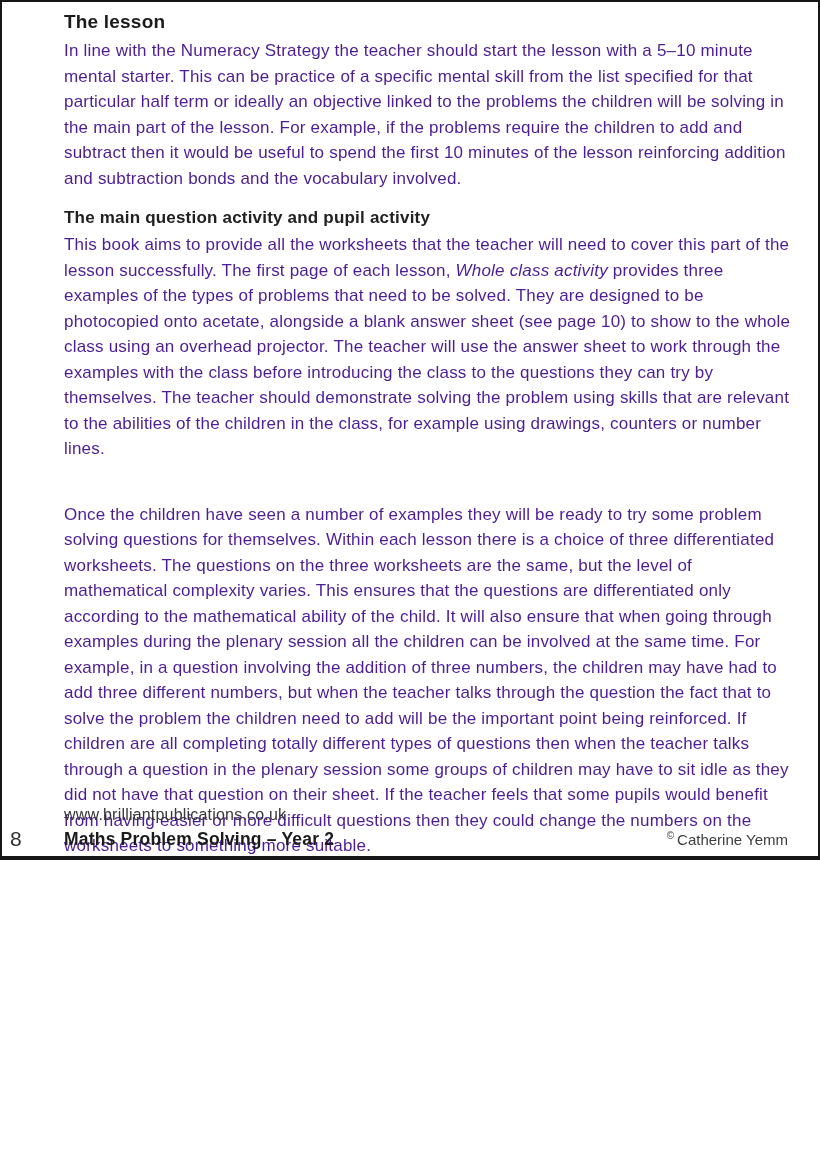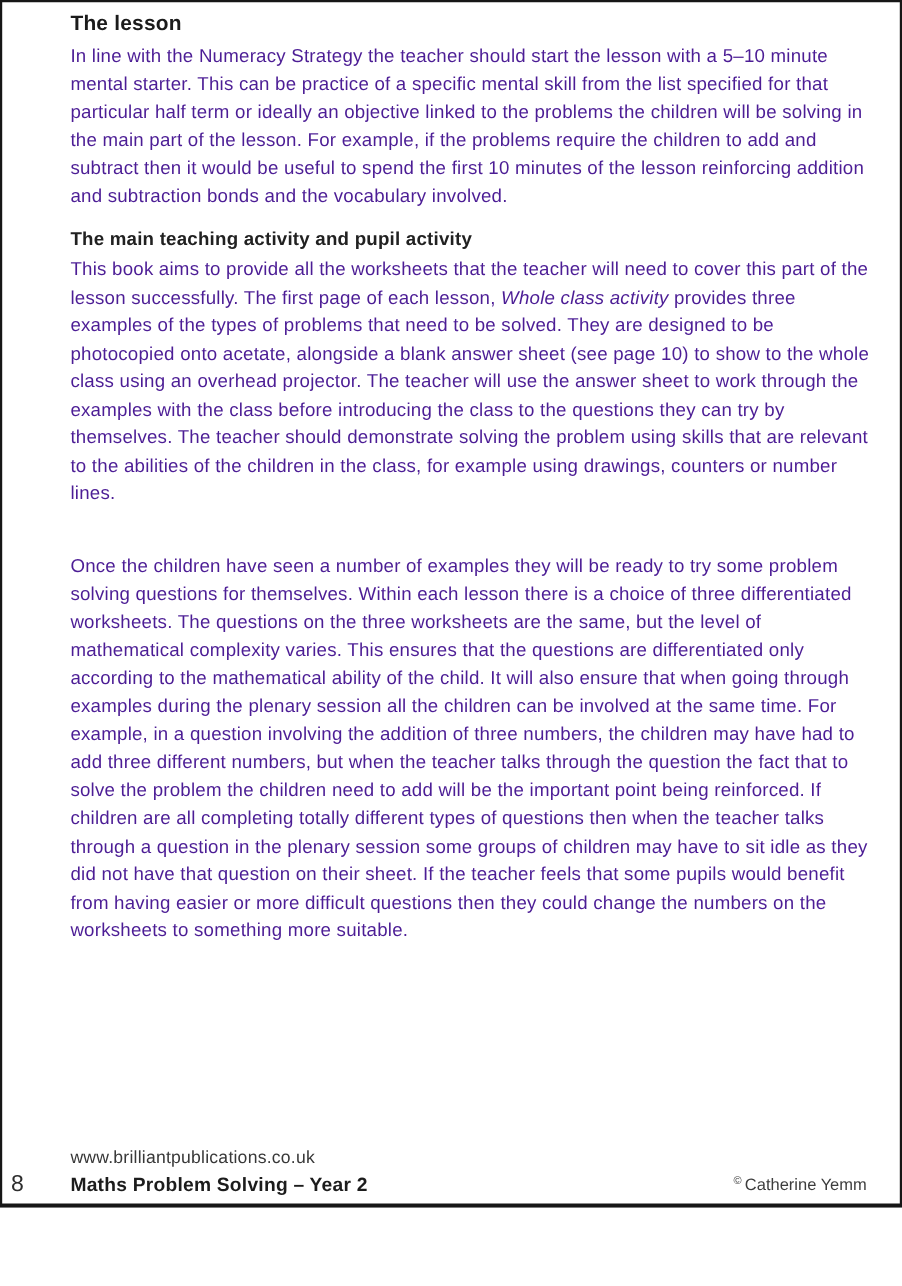--- a/index.html
+++ b/index.html
@@ -3,21 +3,21 @@
 <meta charset="utf-8">
 <style>
   html, body {
     margin: 0;
     padding: 0;
     background: #ffffff;
   }
   .page {
     position: relative;
     width: 820px;
-    height: 1098px;
+    height: 860px;
     box-sizing: border-box;
     background: #ffffff;
     border: 2px solid #161616;
     border-bottom-width: 4px;
     font-family: "Liberation Sans", sans-serif;
     overflow: hidden;
   }
   .content {
     padding: 8px 0 0 62px;
   }
@@ -107,21 +107,21 @@
 <div class="page">
   <div class="content">
 
     <h1 class="page-title">The lesson</h1>
 
     <div class="section-1">
       <p class="body-text">In line with the Numeracy Strategy the teacher should start the lesson with a 5–10 minute mental starter. This can be practice of a specific mental skill from the list specified for that particular half term or ideally an objective linked to the problems the children will be solving in the main part of the lesson. For example, if the problems require the children to add and subtract then it would be useful to spend the first 10 minutes of the lesson reinforcing addition and subtraction bonds and the vocabulary involved.</p>
     </div>
 
     <div class="section-2">
-      <h2 class="section-heading">The main teaching activity and pupil activity</h2>
+      <h2 class="section-heading">The main question activity and pupil activity</h2>
       <p class="body-text"><span>This book aims to provide all the worksheets that the teacher will need to cover this part of the lesson successfully. The first page of each lesson, </span><span class="italic">Whole class activity</span><span> provides three examples of the types of problems that need to be solved. They are designed to be photocopied onto acetate, alongside a blank answer sheet (see page 10) to show to the whole class using an overhead projector. The teacher will use the answer sheet to work through the examples with the class before introducing the class to the questions they can try by themselves. The teacher should demonstrate solving the problem using skills that are relevant to the abilities of the children in the class, for example using drawings, counters or number lines.</span></p>
     </div>
 
     <p class="body-text standalone">Once the children have seen a number of examples they will be ready to try some problem solving questions for themselves. Within each lesson there is a choice of three differentiated worksheets. The questions on the three worksheets are the same, but the level of mathematical complexity varies. This ensures that the questions are differentiated only according to the mathematical ability of the child. It will also ensure that when going through examples during the plenary session all the children can be involved at the same time. For example, in a question involving the addition of three numbers, the children may have had to add three different numbers, but when the teacher talks through the question the fact that to solve the problem the children need to add will be the important point being reinforced. If children are all completing totally different types of questions then when the teacher talks through a question in the plenary session some groups of children may have to sit idle as they did not have that question on their sheet. If the teacher feels that some pupils would benefit from having easier or more difficult questions then they could change the numbers on the worksheets to something more suitable.</p>
 
   </div>
 
   <div class="footer">
     <div class="website">www.brilliantpublications.co.uk</div>
     <div class="footer-row">

